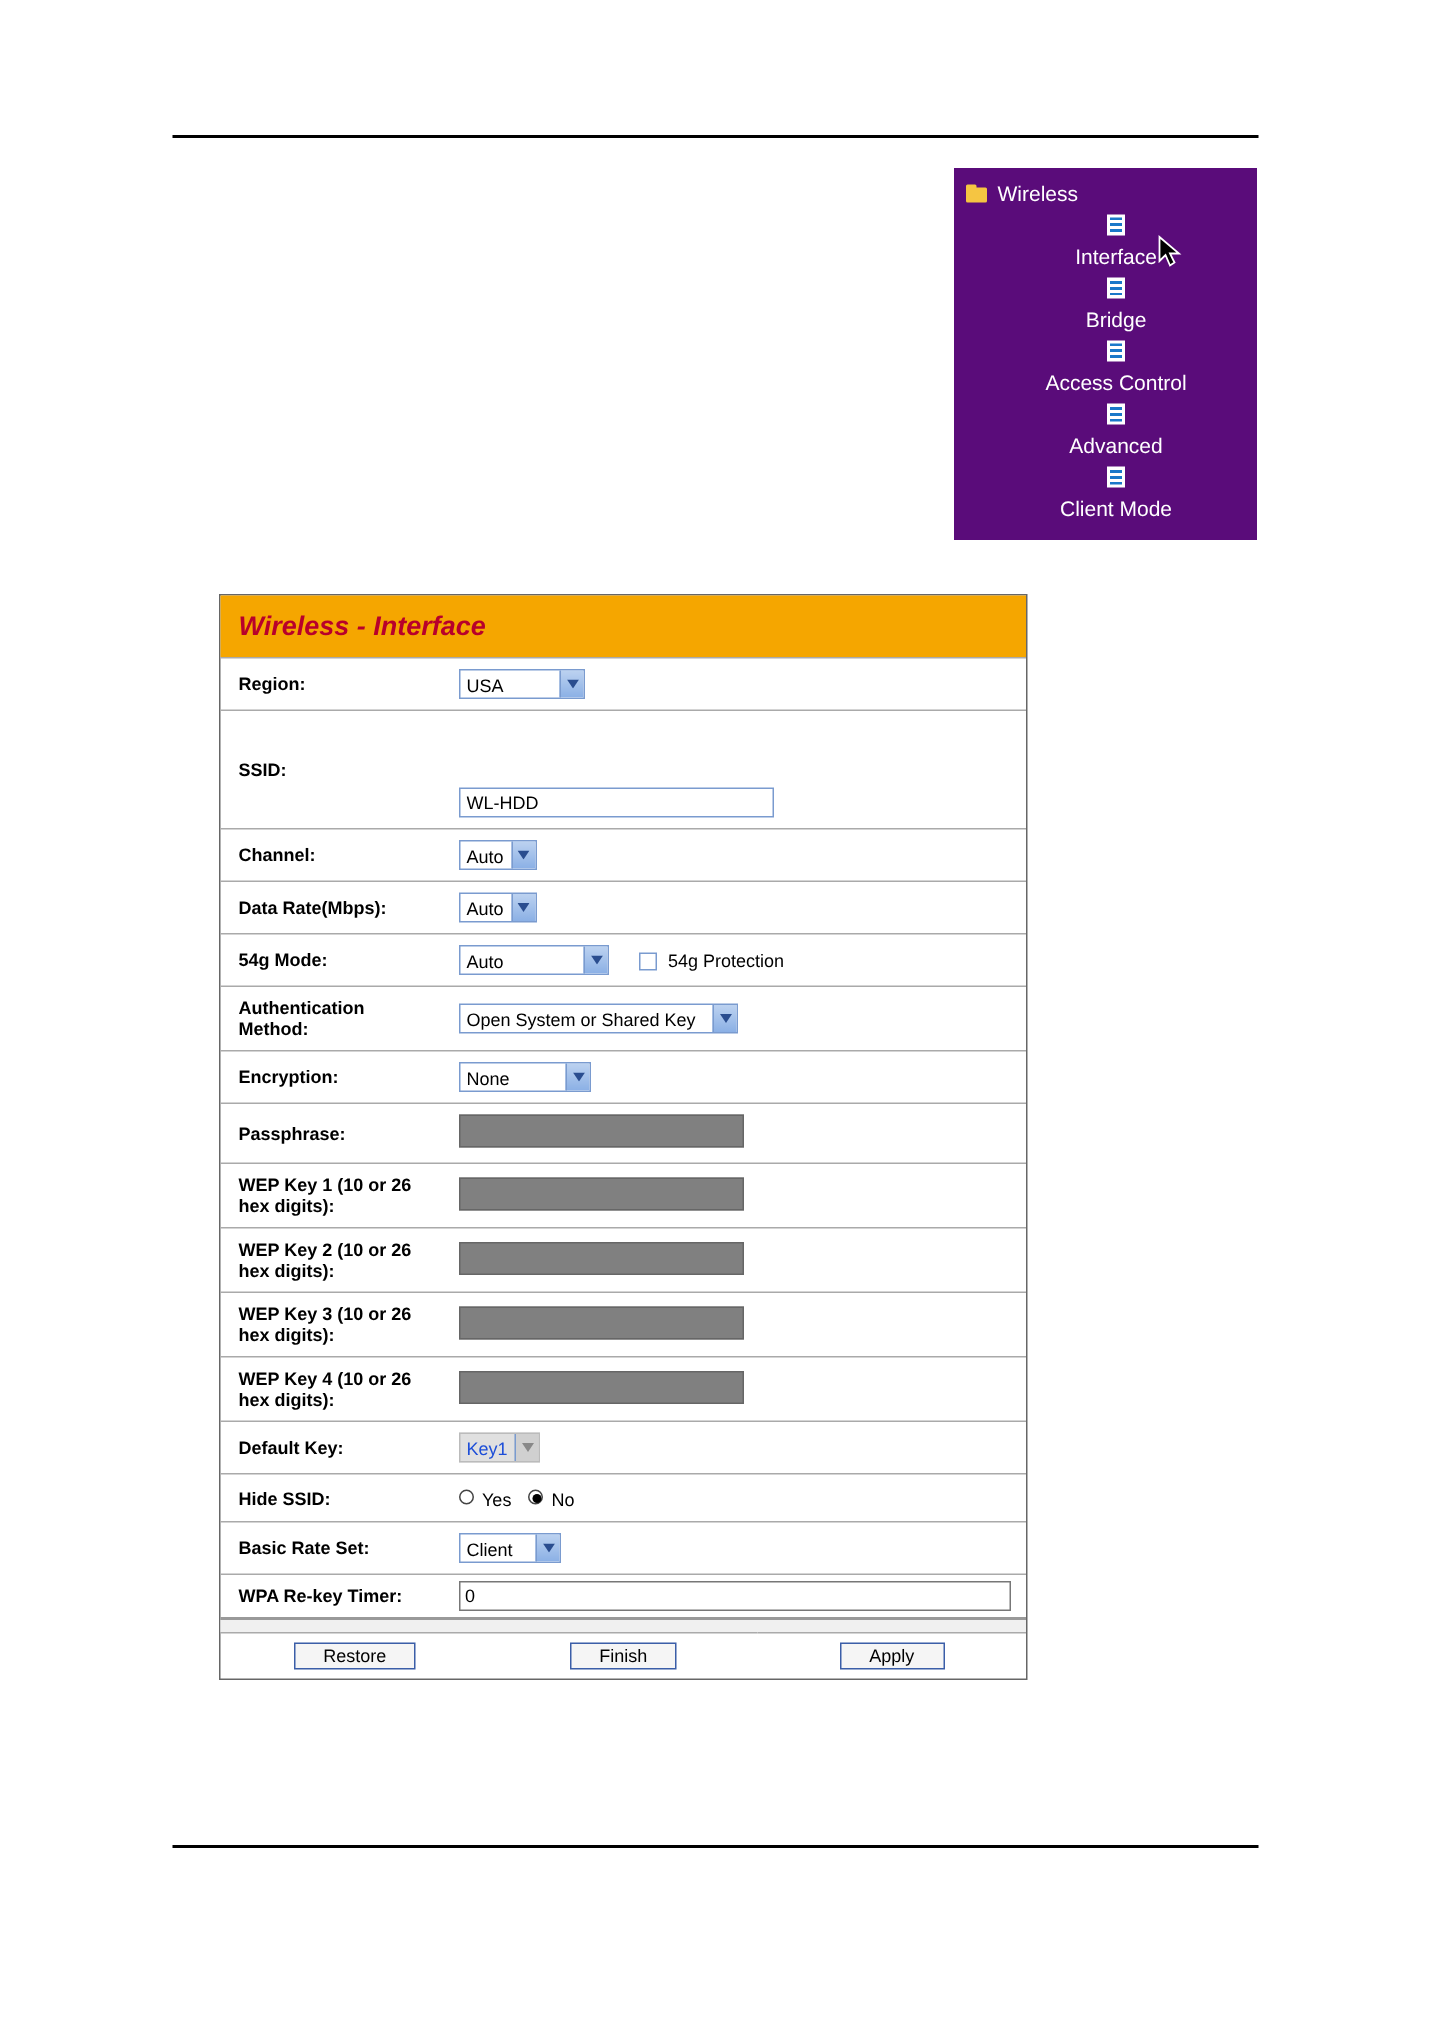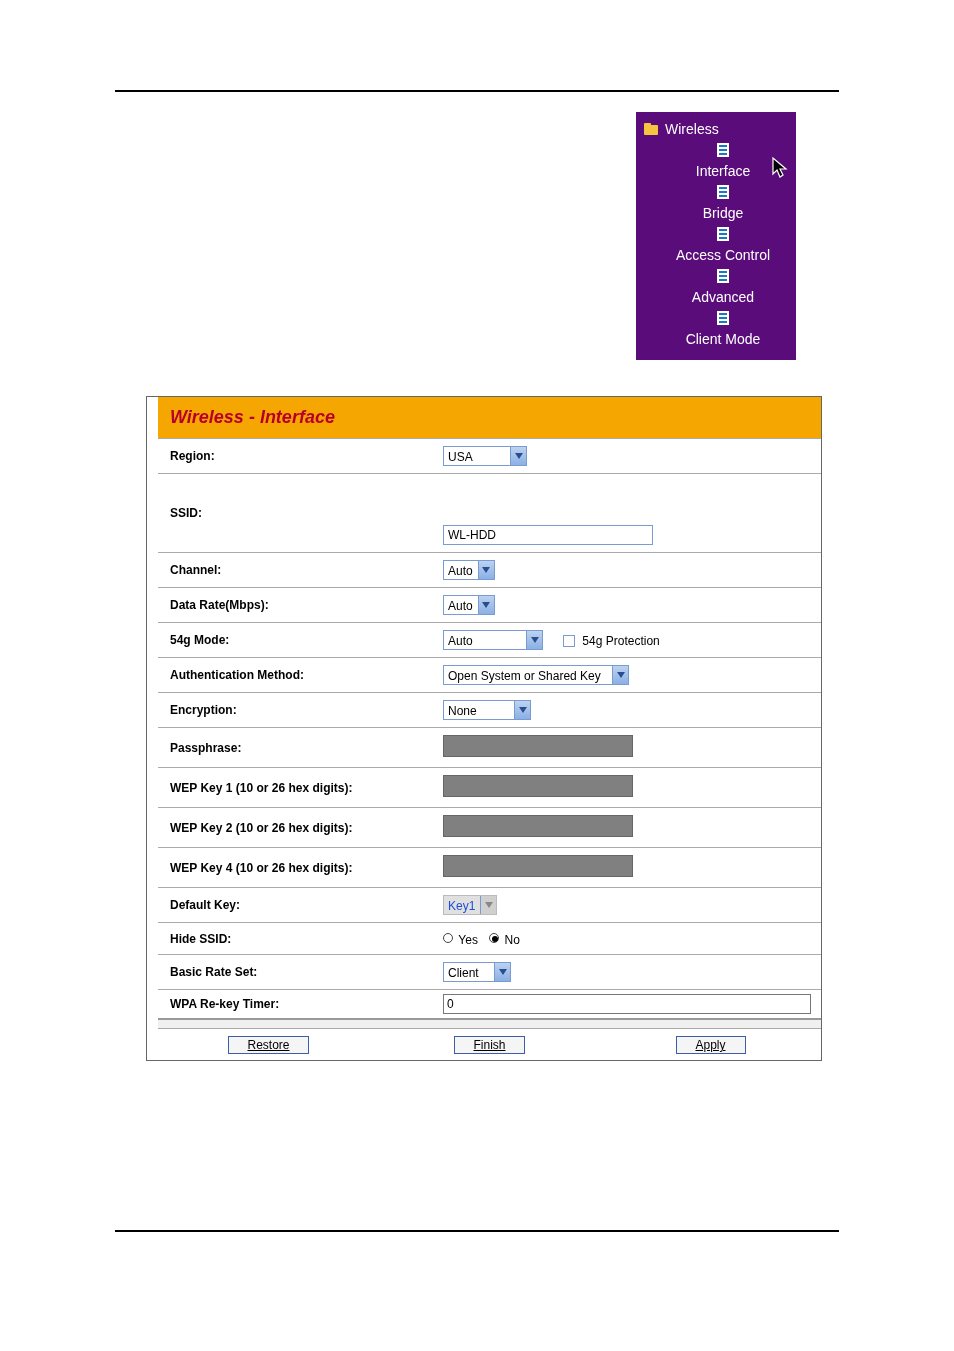--- a/index.html
+++ b/index.html
@@ -12,21 +12,21 @@
     .page-hr {
       border: none;
       border-top: 2px solid #000;
       margin: 90px 115px 0 115px;
     }
     
     .nav-box {
       position: absolute;
       top: 112px;
       left: 636px;
-      width: 160px;
+      width: 202px;
       background: #5a0c7a;
       color: #fff;
       font-size: 14px;
       padding: 6px 8px 10px 6px;
     }
     .nav-row {
       display: flex;
       align-items: center;
       gap: 6px;
       padding: 3px 2px;
@@ -65,23 +65,22 @@
       left: 135px;
       width: 0; height: 0; pointer-events: none;
     }
     .nav-cursor svg { position: absolute; }
 
     
     .panel {
       position: absolute;
       top: 396px;
       left: 146px;
-      width: 676px;
+      width: 539px;
       border: 1px solid #666;
-      padding-left: 11px;
     }
     .panel-header {
       background: #f5a600;
       color: #b8002b;
       font-weight: bold;
       font-style: italic;
       font-size: 18px;
       padding: 10px 12px;
     }
     .panel table {
@@ -179,21 +178,20 @@
       text-align: center;
       border-top: 1px solid #aaa;
     }
     .btn {
       border: 1px solid #3b5ea8;
       background: #f5f5f5;
       font-size: 12px;
       padding: 1px 18px;
       cursor: pointer;
       min-width: 70px;
-      text-decoration: underline;
     }
   </style>
 </head>
 <body>
 
 <hr class="page-hr">
 
 <div class="nav-box">
   <div class="nav-row">
     <span class="nav-folder"></span>
@@ -323,20 +321,24 @@
     </tr>
     <tr>
       <td class="label">WEP Key 1 (10 or 26 hex digits):</td>
       <td class="val"><span class="grey-input"></span></td>
     </tr>
     <tr>
       <td class="label">WEP Key 2 (10 or 26 hex digits):</td>
       <td class="val"><span class="grey-input"></span></td>
     </tr>
     <tr>
+      <td class="label">WEP Key 3 (10 or 26 hex digits):</td>
+      <td class="val"><span class="grey-input"></span></td>
+    </tr>
+    <tr>
       <td class="label">WEP Key 4 (10 or 26 hex digits):</td>
       <td class="val"><span class="grey-input"></span></td>
     </tr>
     <tr>
       <td class="label">Default Key:</td>
       <td class="val">
         <span class="select-wrap disabled">
           <span class="select-text" style="min-width:34px">Key1</span>
           <span class="select-btn disabled">
                 <svg viewBox="0 0 8 6">

